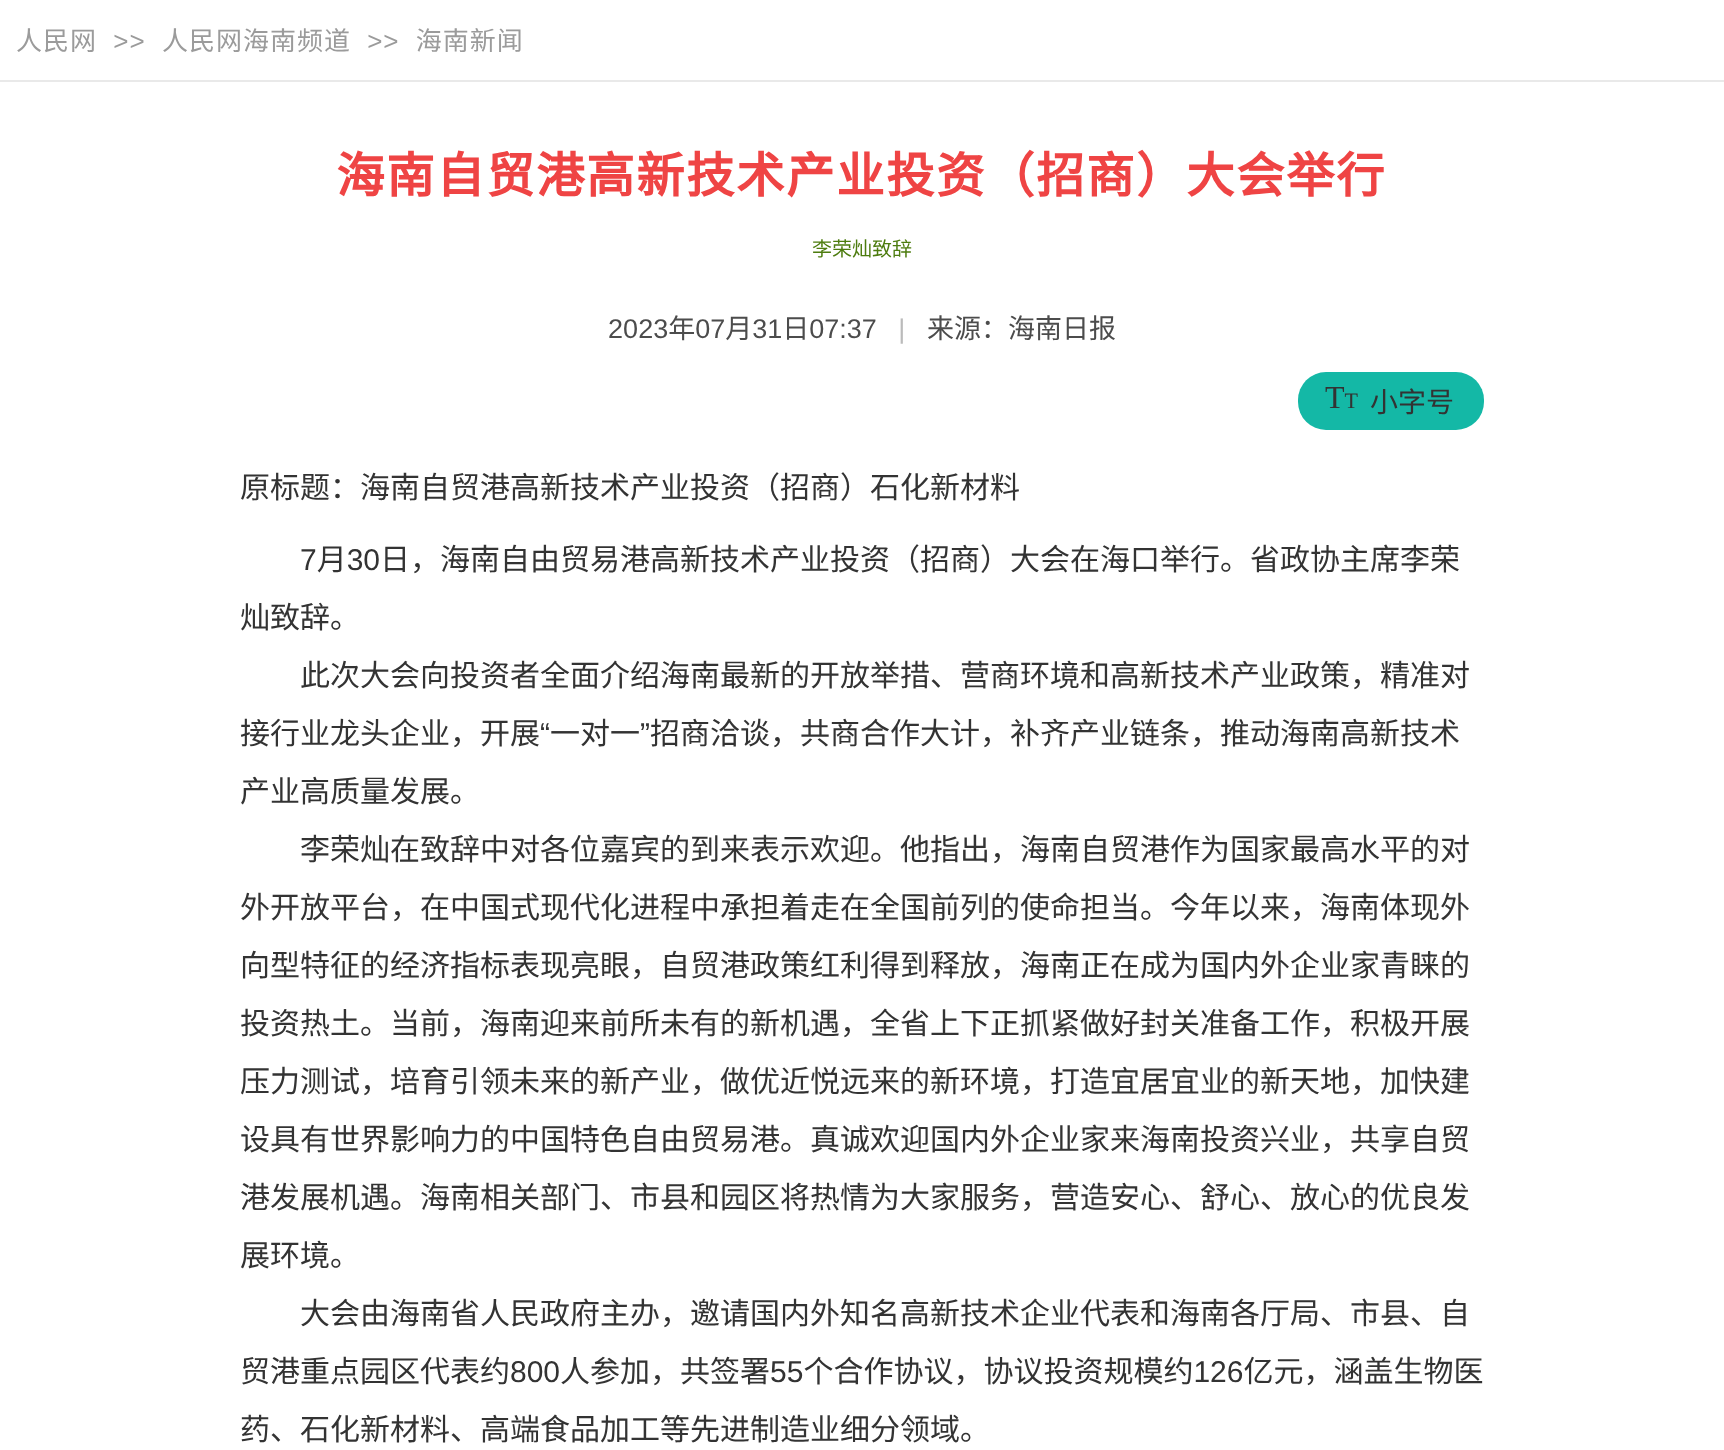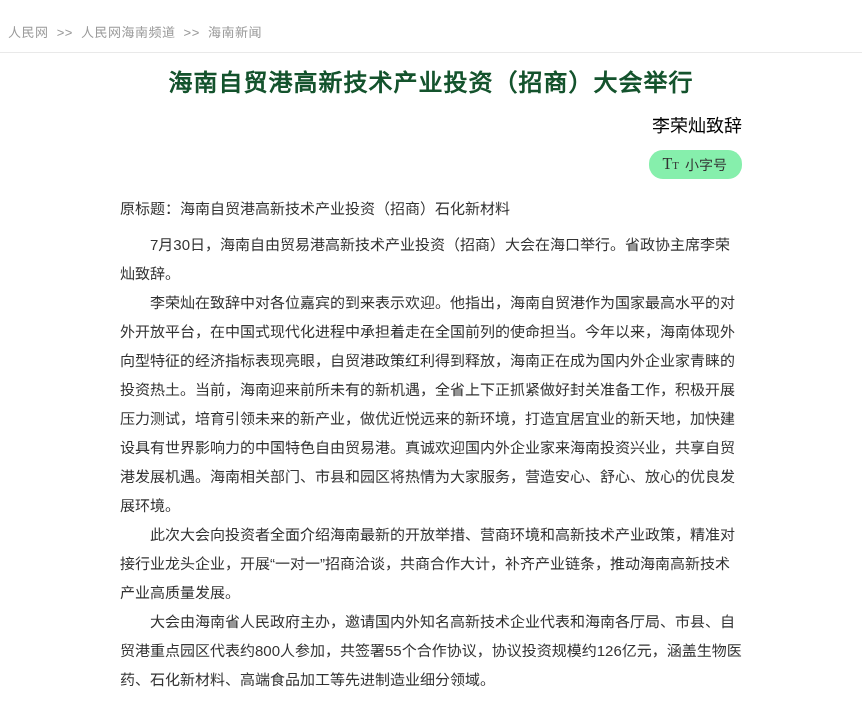--- a/index.html
+++ b/index.html
@@ -9,73 +9,73 @@
     font-family: "Liberation Sans", "DejaVu Sans", sans-serif;
   }
   .page {
     width: 862px;
     min-height: 725px;
     background: #ffffff;
     overflow: hidden;
   }
   
   .breadcrumb {
-    padding: 22px 8px 11px 8px;
+    padding: 10px 8px 11px 8px;
     font-size: 13px;
     color: #9b9b9b;
     border-bottom: 1px solid #e9e9e9;
     letter-spacing: 0.5px;
   }
   .breadcrumb .crumb {
     color: #9b9b9b;
     text-decoration: none;
     cursor: pointer;
   }
   .breadcrumb .sep {
     color: #9b9b9b;
     margin: 0 4px;
   }
   
   .article-col {
     width: 622px;
     margin: 0 auto;
   }
   .article-title {
-    margin-top: 10px;
+    margin-top: 27px;
     text-align: center;
     font-size: 24px;
     font-weight: bold;
-    color: #14532d;
+    color: #ef4444;
     letter-spacing: 1px;
   }
   .article-subtitle {
     margin-top: 13px;
-    text-align: right;
-    font-size: 18px;
-    color: #000000;
+    text-align: center;
+    font-size: 10px;
+    color: #4d7c0f;
   }
   .article-meta {
     margin-top: 22px;
     text-align: center;
     font-size: 13.5px;
     color: #4c4c4c;
   }
   .article-meta .meta-sep {
     margin: 0 7px;
     color: #bbbbbb;
   }
   .toolbar {
     display: flex;
     justify-content: flex-end;
     margin-top: 13px;
   }
   .font-size-pill {
     display: inline-flex;
     align-items: center;
-    background: #86efac;
+    background: #14b8a6;
     border: none;
     border-radius: 14px;
     padding: 4px 15px 5px 13px;
     font-size: 14px;
     color: #333333;
     cursor: pointer;
     font-family: "Liberation Sans", sans-serif;
   }
   .tt-icon {
     font-family: "Liberation Serif", "DejaVu Serif", serif;
@@ -110,33 +110,38 @@
     <span class="sep">&gt;&gt;</span>
     <span class="crumb">海南新闻</span>
   </div>
 
   <div class="article-col">
 
     <h1 class="article-title">海南自贸港高新技术产业投资（招商）大会举行</h1>
 
     <div class="article-subtitle">李荣灿致辞</div>
 
+    <div class="article-meta">
+      <span>2023年07月31日07:37</span>
+      <span class="meta-sep">|</span>
+      <span>来源：海南日报</span>
+    </div>
 
     <div class="toolbar">
       <button class="font-size-pill">
         <span class="tt-icon">
           <span class="t-big">T</span><span class="t-small">T</span>
         </span>
         <span>小字号</span>
       </button>
     </div>
 
     <div class="article-body">
       <p class="original-title">原标题：海南自贸港高新技术产业投资（招商）石化新材料</p>
       <p class="para">7月30日，海南自由贸易港高新技术产业投资（招商）大会在海口举行。省政协主席李荣灿致辞。</p>
+      <p class="para">此次大会向投资者全面介绍海南最新的开放举措、营商环境和高新技术产业政策，精准对接行业龙头企业，开展“一对一”招商洽谈，共商合作大计，补齐产业链条，推动海南高新技术产业高质量发展。</p>
       <p class="para">李荣灿在致辞中对各位嘉宾的到来表示欢迎。他指出，海南自贸港作为国家最高水平的对外开放平台，在中国式现代化进程中承担着走在全国前列的使命担当。今年以来，海南体现外向型特征的经济指标表现亮眼，自贸港政策红利得到释放，海南正在成为国内外企业家青睐的投资热土。当前，海南迎来前所未有的新机遇，全省上下正抓紧做好封关准备工作，积极开展压力测试，培育引领未来的新产业，做优近悦远来的新环境，打造宜居宜业的新天地，加快建设具有世界影响力的中国特色自由贸易港。真诚欢迎国内外企业家来海南投资兴业，共享自贸港发展机遇。海南相关部门、市县和园区将热情为大家服务，营造安心、舒心、放心的优良发展环境。</p>
-      <p class="para">此次大会向投资者全面介绍海南最新的开放举措、营商环境和高新技术产业政策，精准对接行业龙头企业，开展“一对一”招商洽谈，共商合作大计，补齐产业链条，推动海南高新技术产业高质量发展。</p>
       <p class="para">大会由海南省人民政府主办，邀请国内外知名高新技术企业代表和海南各厅局、市县、自贸港重点园区代表约800人参加，共签署55个合作协议，协议投资规模约126亿元，涵盖生物医药、石化新材料、高端食品加工等先进制造业细分领域。</p>
 
     </div>
 
   </div>
 </div>
 
 </body></html>

